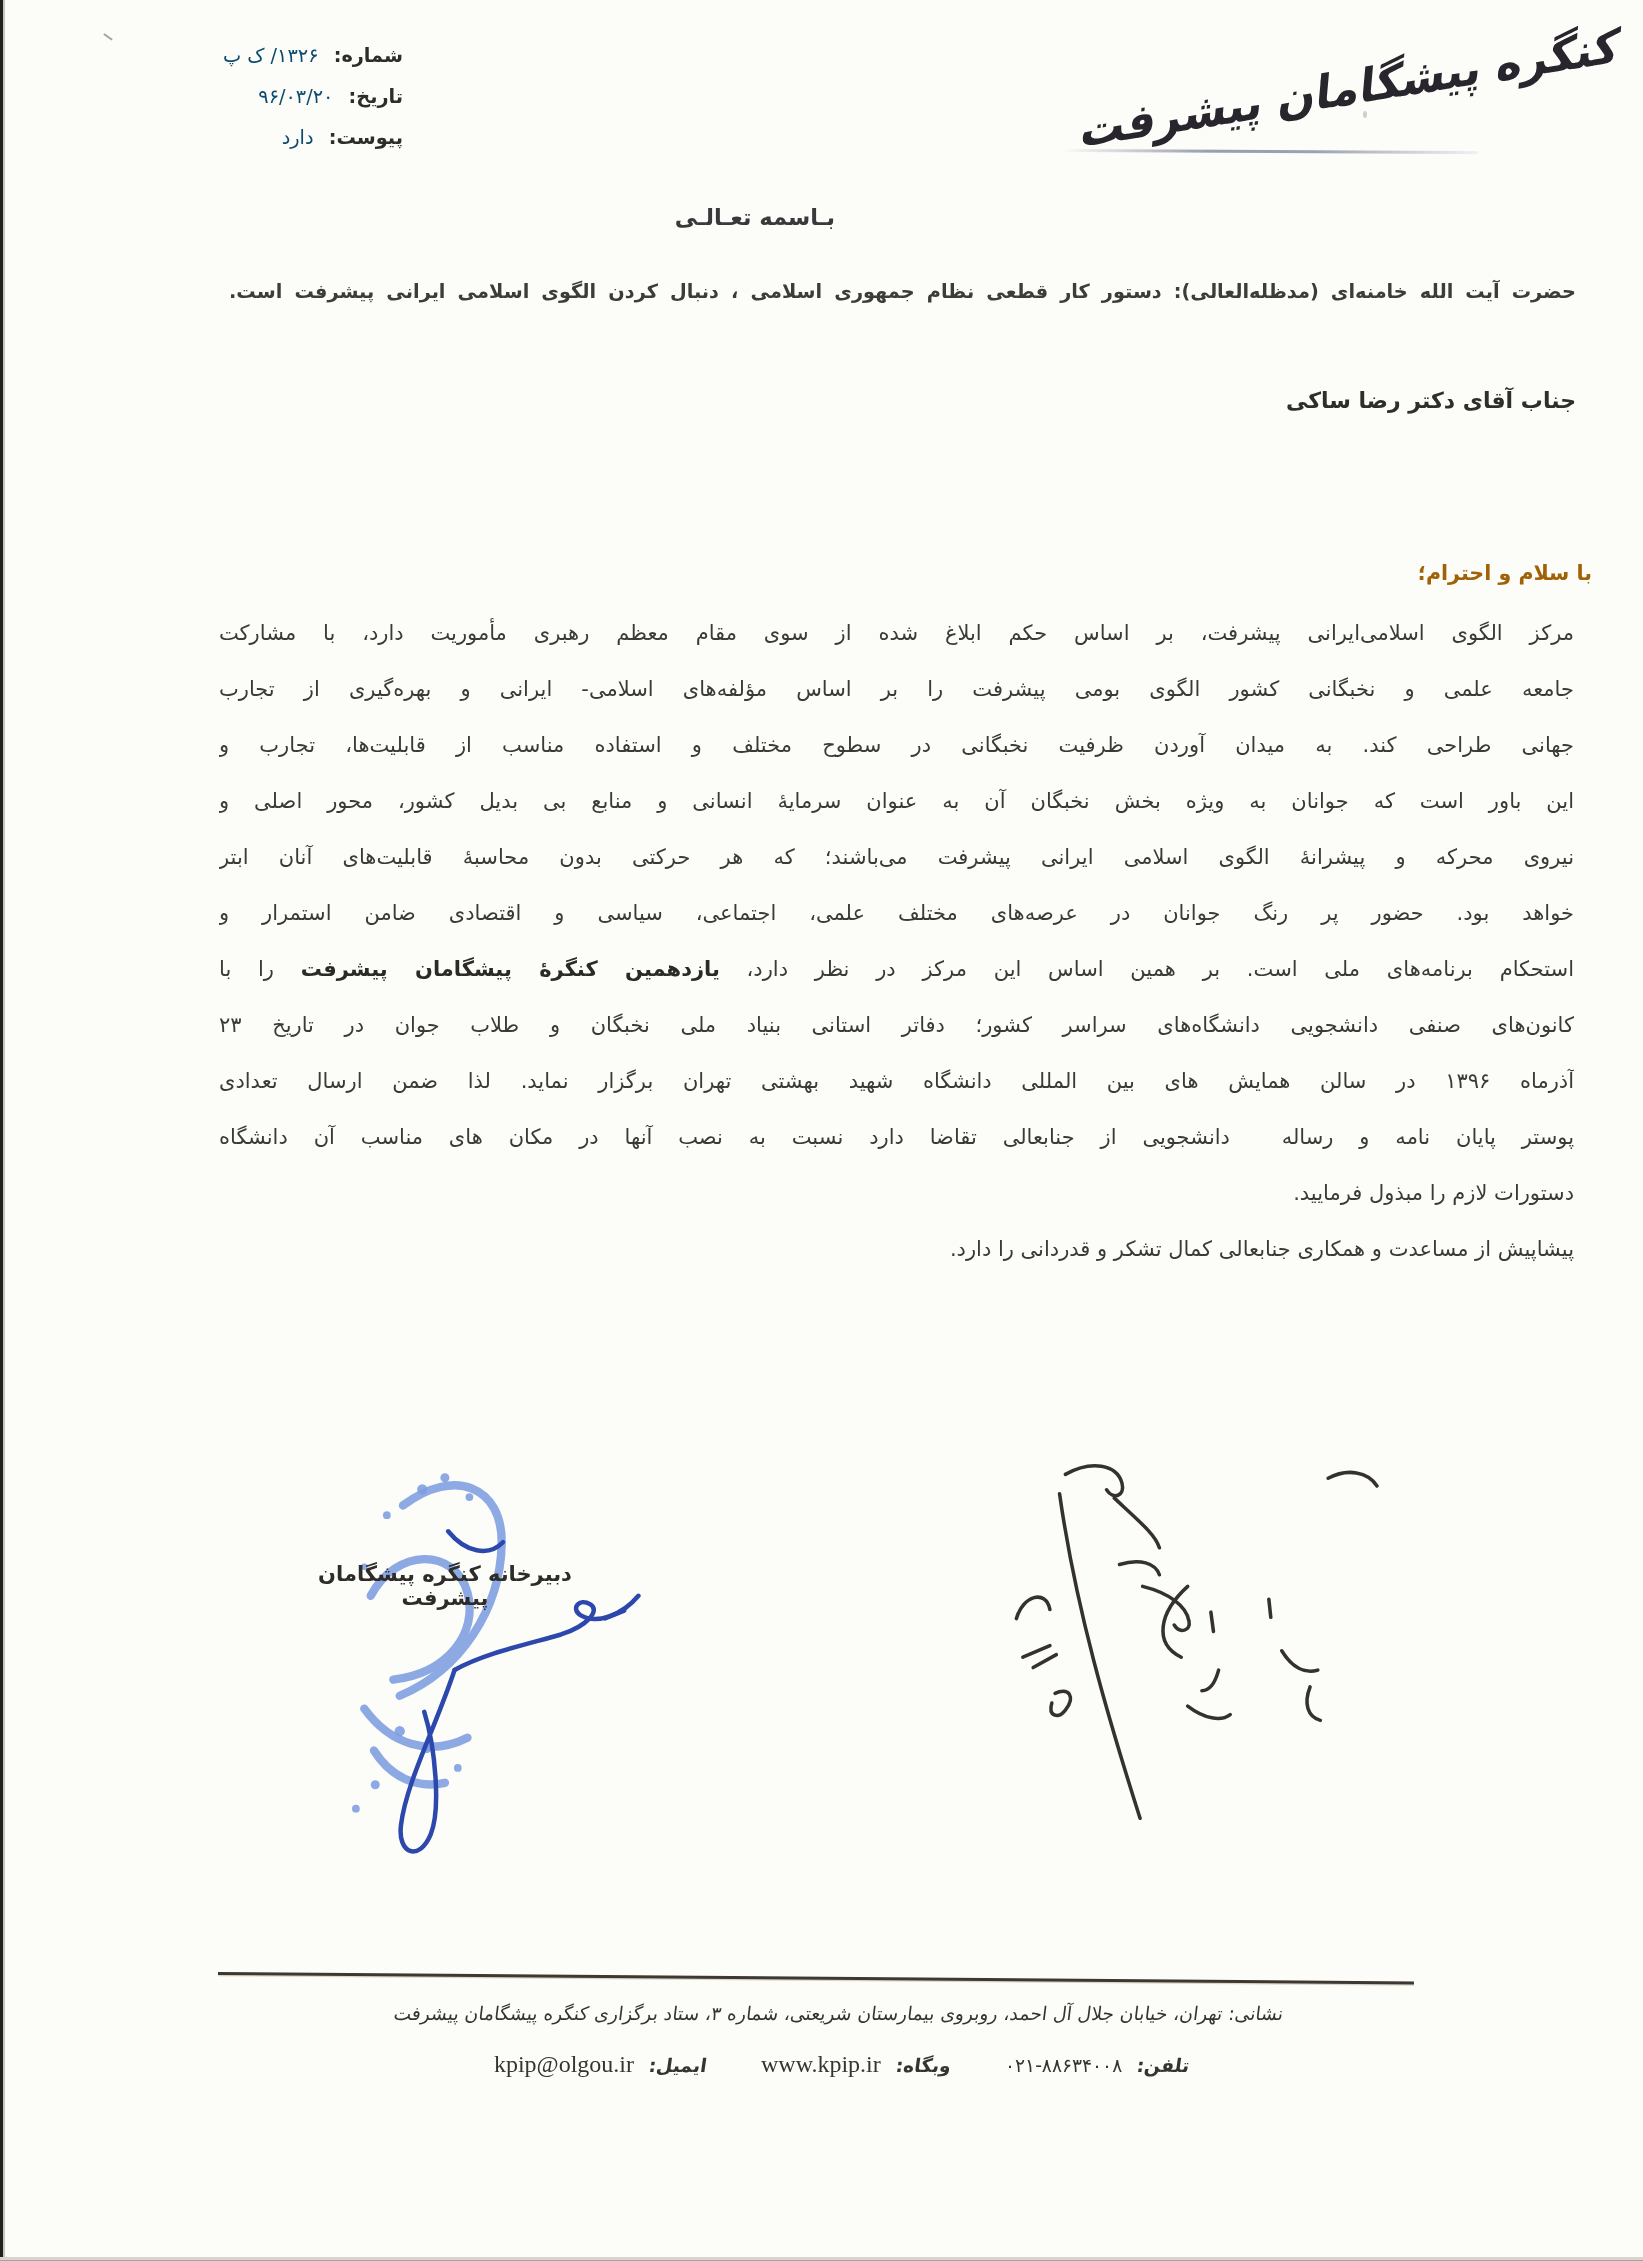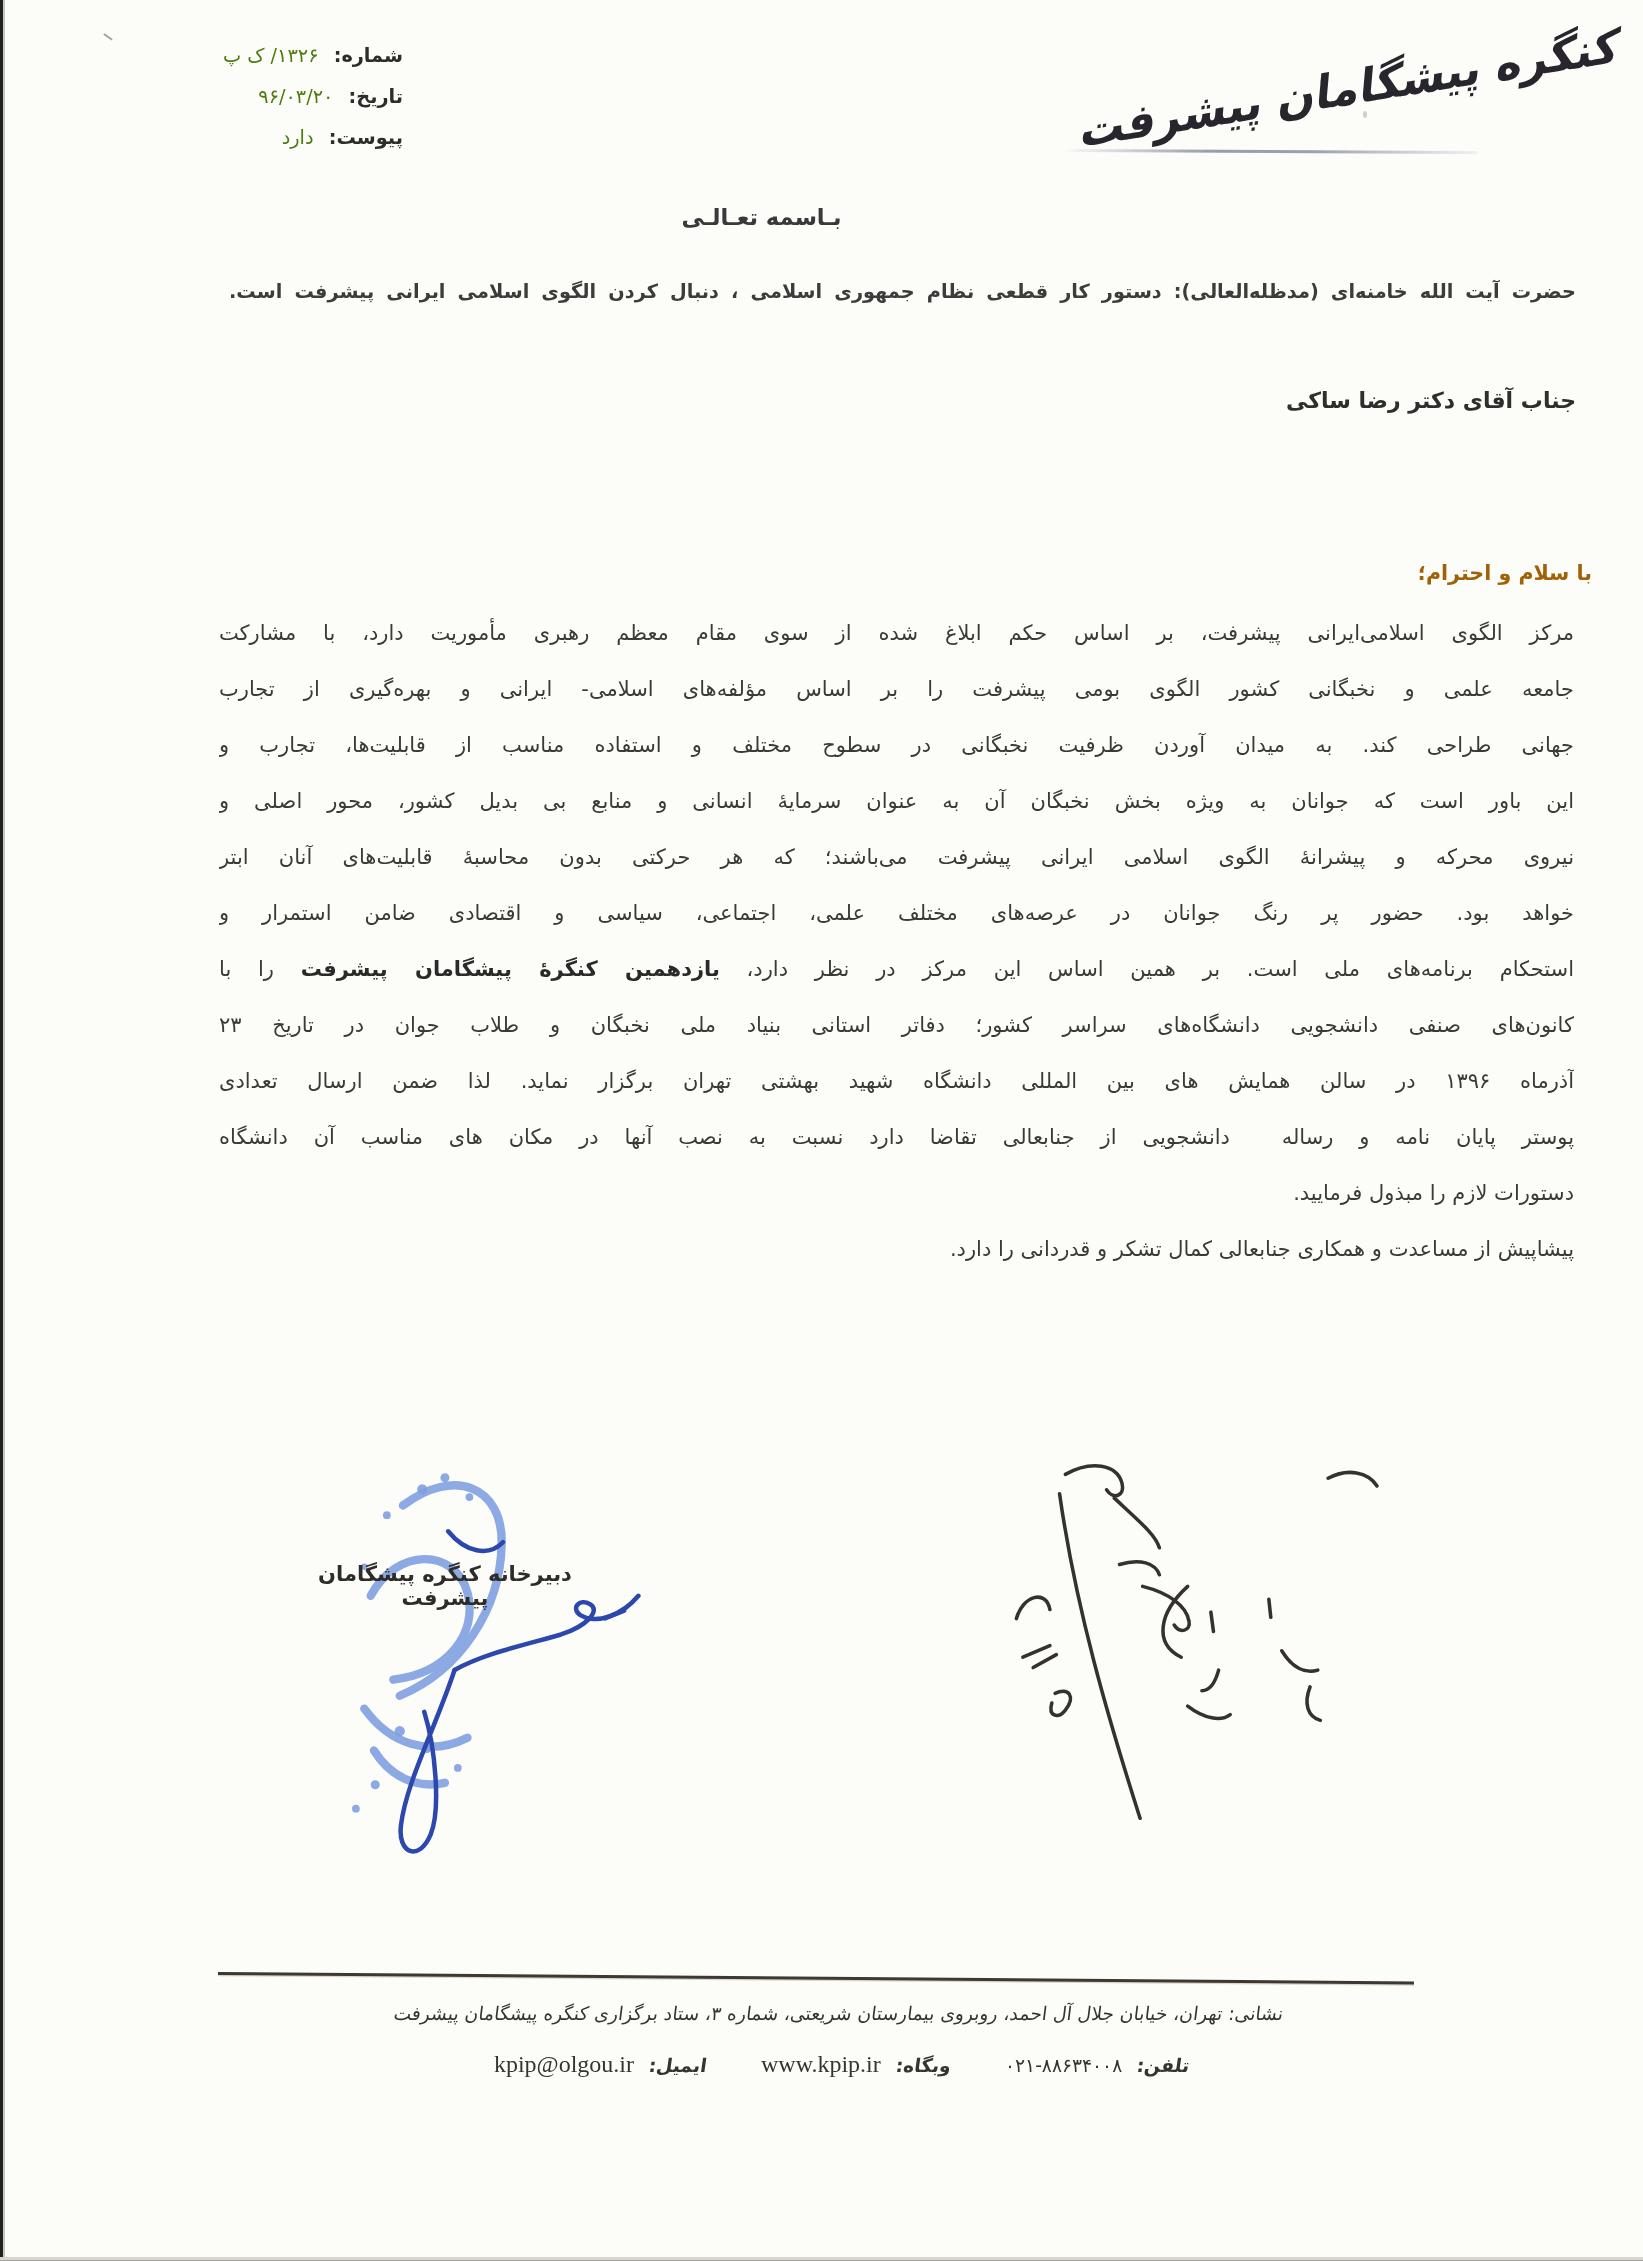--- a/index.html
+++ b/index.html
@@ -17,42 +17,42 @@
   .edge-bottom{position:absolute;left:0;bottom:0;width:100%;height:4.5px;background:#d7d5d0;}
   .edge-bottom2{position:absolute;left:0;bottom:0;width:100%;height:1.3px;background:#a5a39d;}
   .speck1{position:absolute;left:103px;top:36px;width:10.3px;height:1.9px;background:#8b8a86;transform:rotate(35deg);opacity:.8;}
   .speck2{position:absolute;left:1320px;top:79px;width:5.8px;height:5.2px;background:#9a99a0;border-radius:50%;opacity:.45;}
   .speck3{position:absolute;left:1363px;top:111px;width:3.9px;height:7px;background:#8d8c93;border-radius:50%;opacity:.4;}
 
   
   .meta{position:absolute;top:43px;right:1241px;direction:rtl;text-align:right;font-size:19.3px;white-space:nowrap;}
   .meta-row{margin-bottom:15px;height:26px;line-height:26px;}
   .meta .lbl{font-weight:bold;color:#2d2c2a;}
-  .meta .val{color:#4d7c0f;margin-right:9px;}
+  .meta .val{color:#0c4a6e;margin-right:9px;}
 
   
   .logo{
     position:absolute;left:1096px;top:22px;width:509px;height:132px;
     display:flex;align-items:center;justify-content:center;
   }
   .logo-inner{
     transform:rotate(-9deg) skewX(-14deg) scaleX(.97);
     font-size:46px;font-weight:bold;color:#28262c;
     white-space:nowrap;direction:rtl;letter-spacing:-1.3px;
   }
   .logo-underline{
     position:absolute;left:1062px;top:150px;width:416px;height:3.2px;
     background:linear-gradient(to right,rgba(110,120,145,0),rgba(70,80,110,.55) 35%,rgba(60,70,100,.5) 60%,rgba(110,120,145,.08));
     border-radius:1.9px;filter:blur(0.6px);transform:rotate(.3deg);
   }
 
   
   .basmala{
-    position:absolute;left:652px;top:204px;width:219px;
-    text-align:center;direction:rtl;
+    position:absolute;left:616px;top:204px;width:219px;
+    direction:rtl;
     font-size:22.6px;font-weight:bold;letter-spacing:1.9px;color:#39383a;
   }
 
   
   .quote{
     position:absolute;left:229px;right:68px;top:274px;
     direction:rtl;font-size:19.3px;font-weight:bold;color:#3d3c3a;
     text-align:justify;text-align-last:justify;line-height:35px;
   }
 

